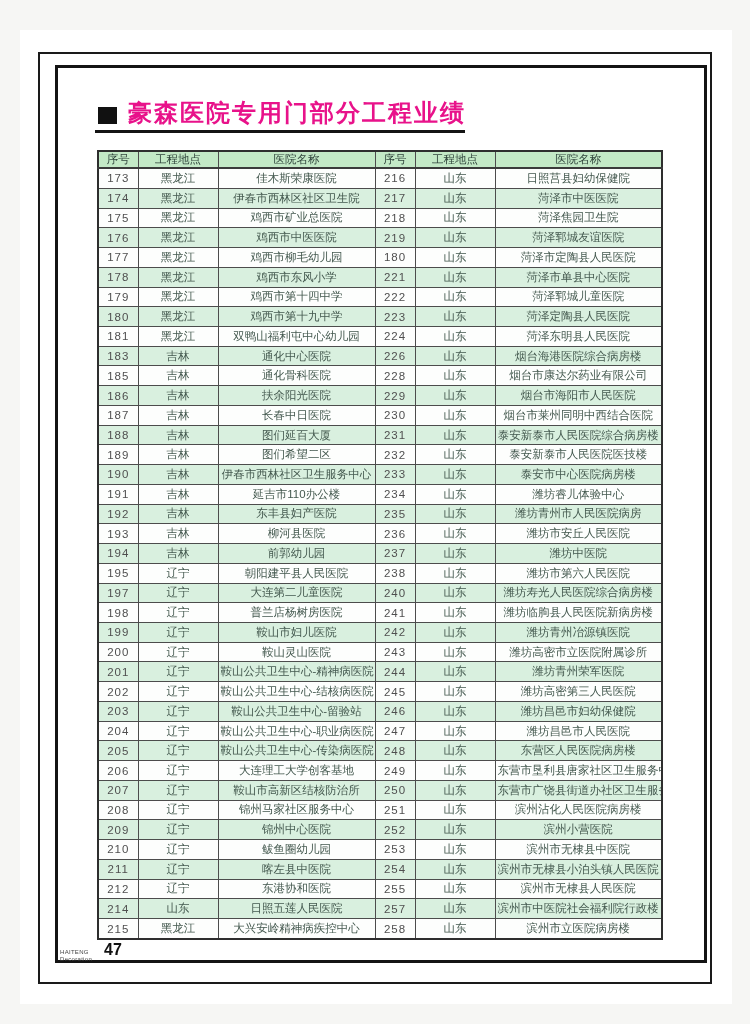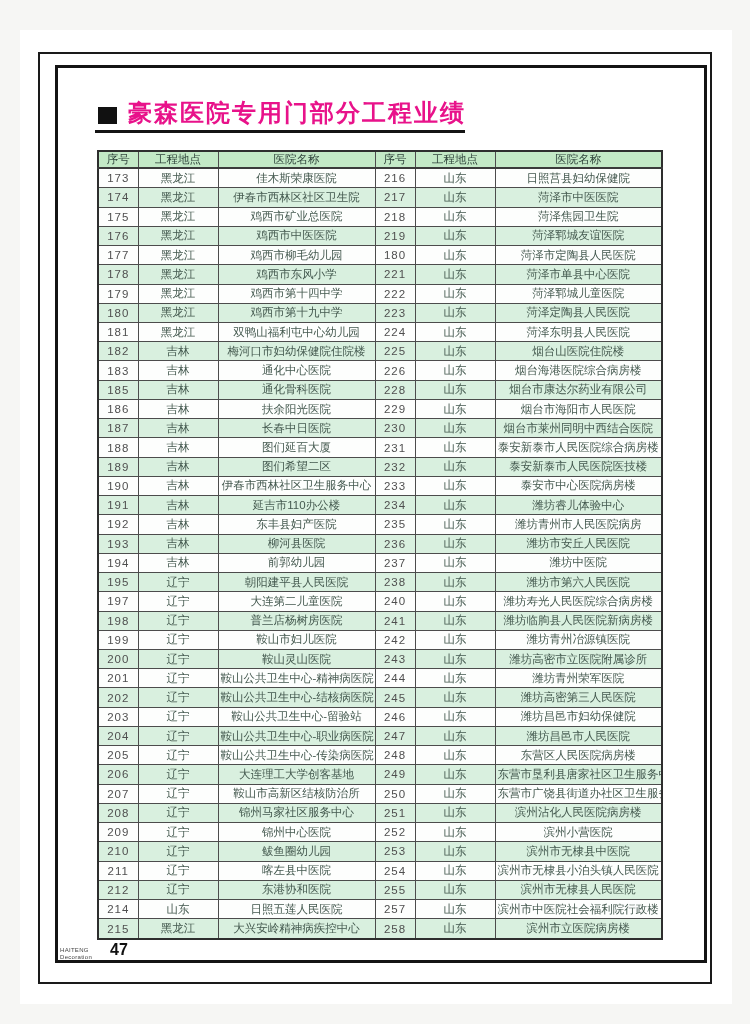--- a/index.html
+++ b/index.html
@@ -45,21 +45,21 @@
     font-weight:normal;color:#30453c;
     border-bottom:2px solid #3a3a3a;
     margin-left:48px;
   }
   .perf-table tbody tr:nth-child(even) td{
     background:var(--c-stripe_bg,#d9f0df);
   }
   .perf-table td.cell-num{color:#4f4f4f;letter-spacing:1px;}
   .page-footer{
     position:absolute;left:60px;top:941px;
-    display:flex;align-items:center;gap:18px;color:#222;
+    display:flex;align-items:flex-end;gap:12px;color:#222;
   }
   .brand-lines{font-size:6px;line-height:7px;color:#444;transform:translateY(4px);letter-spacing:0.3px;}
   .page-number{font-size:16px;font-weight:bold;color:#111;}
 </style>
 </head>
 <body>
 
 <div class="page-inner-bg"></div>
 <div class="outer-frame"></div>
 <div class="inner-frame"></div>
@@ -154,28 +154,20 @@
       </tr>
       <tr>
         <td class="cell-num">181</td>
         <td class="cell-loc">黑龙江</td>
         <td class="cell-name">双鸭山福利屯中心幼儿园</td>
         <td class="cell-num">224</td>
         <td class="cell-loc">山东</td>
         <td class="cell-name">菏泽东明县人民医院</td>
       </tr>
       <tr>
-        <td class="cell-num">182</td>
-        <td class="cell-loc">吉林</td>
-        <td class="cell-name">梅河口市妇幼保健院住院楼</td>
-        <td class="cell-num">225</td>
-        <td class="cell-loc">山东</td>
-        <td class="cell-name">烟台山医院住院楼</td>
-      </tr>
-      <tr>
         <td class="cell-num">183</td>
         <td class="cell-loc">吉林</td>
         <td class="cell-name">通化中心医院</td>
         <td class="cell-num">226</td>
         <td class="cell-loc">山东</td>
         <td class="cell-name">烟台海港医院综合病房楼</td>
       </tr>
       <tr>
         <td class="cell-num">185</td>
         <td class="cell-loc">吉林</td>

